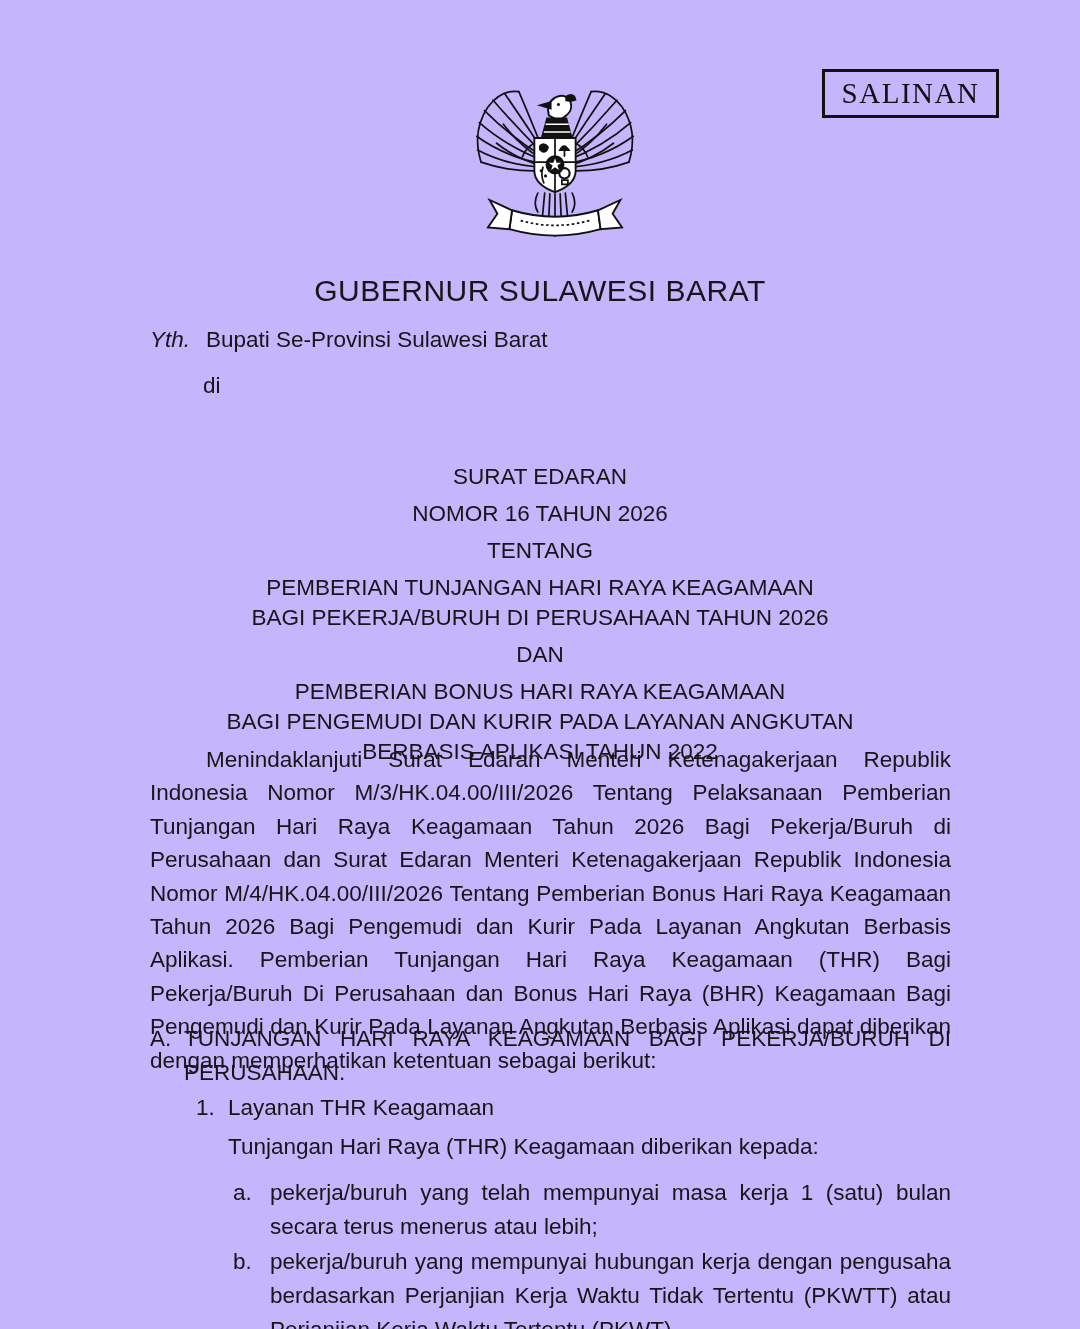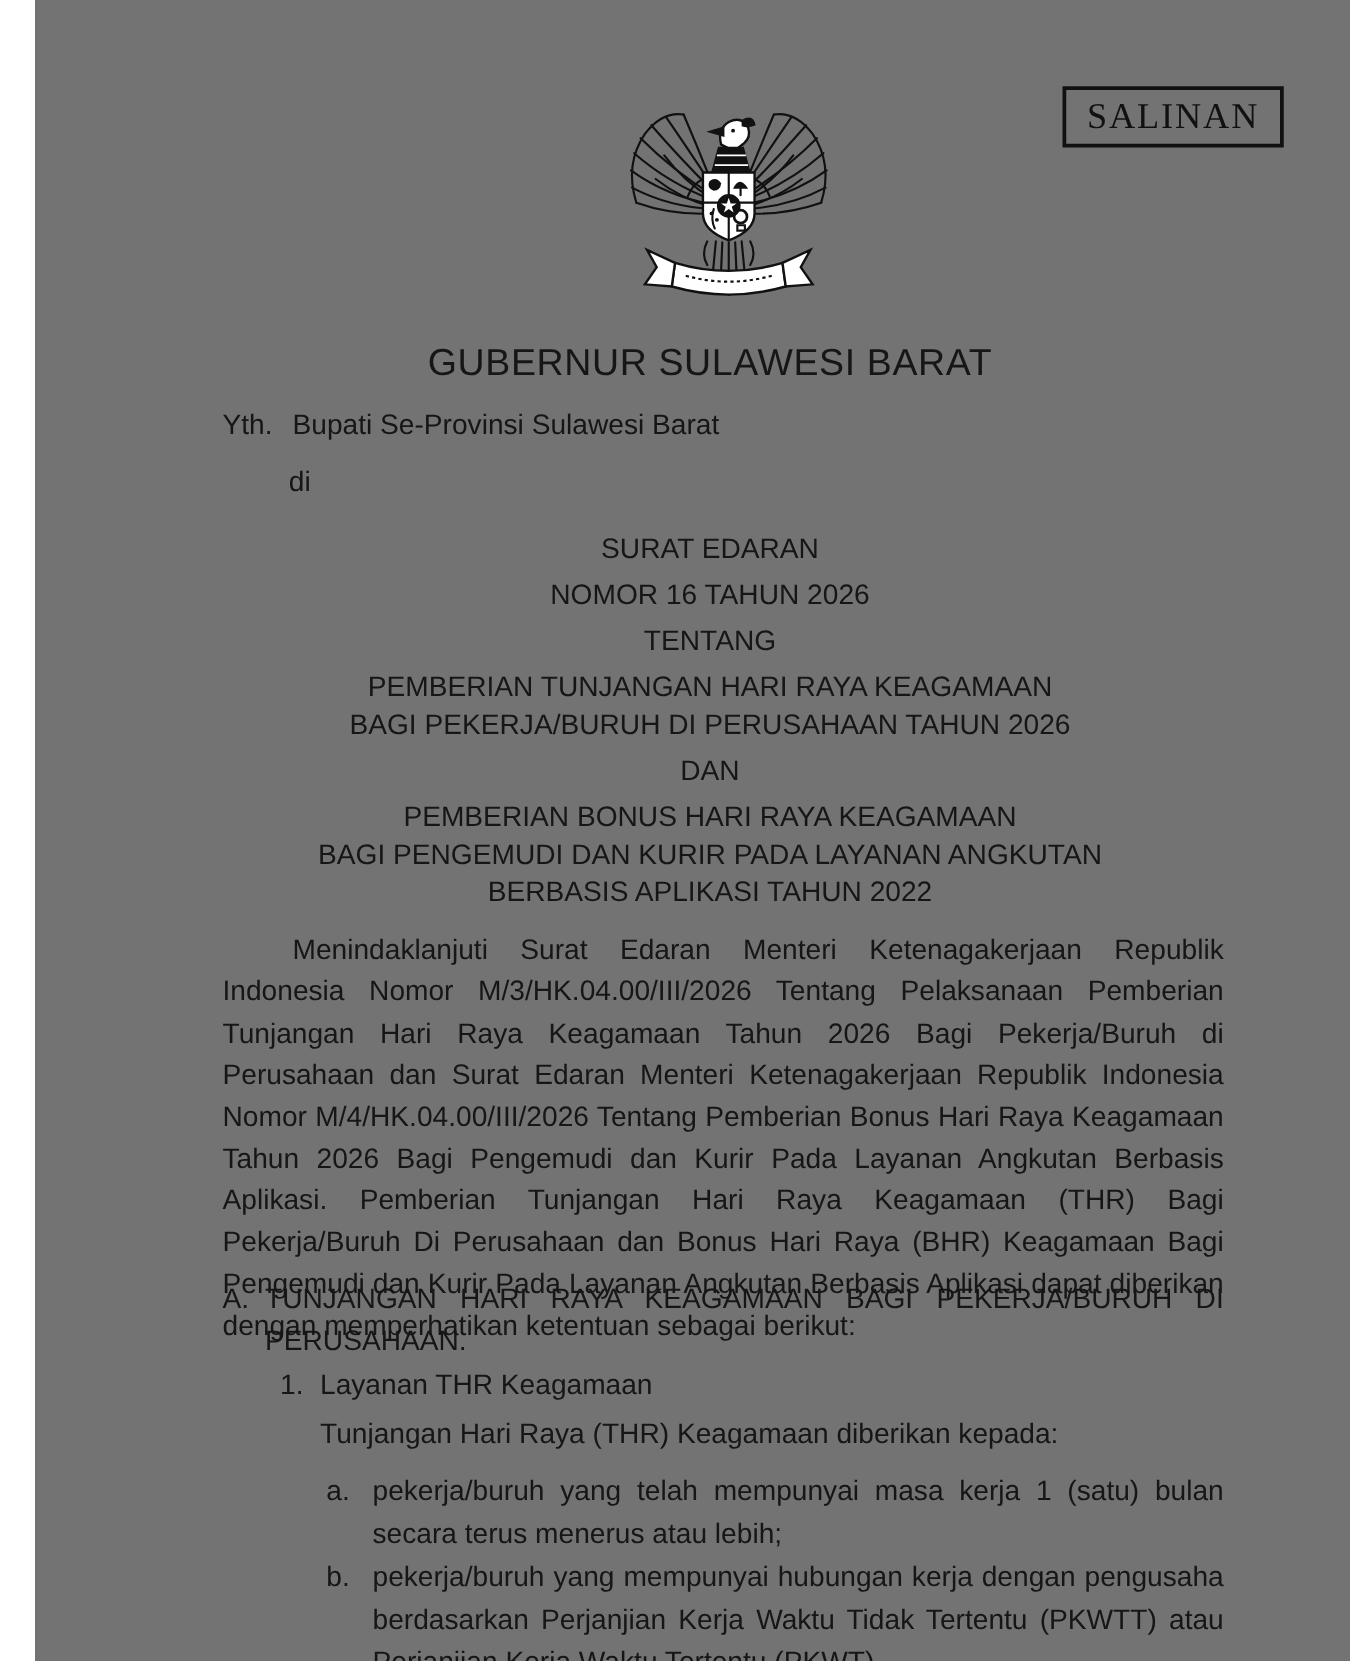--- a/index.html
+++ b/index.html
@@ -4,46 +4,46 @@
 <style>
   * { margin:0; padding:0; box-sizing:border-box; }
   html,body { background:#ffffff; }
   body {
     width:1080px; height:1329px;
     font-family:"Liberation Sans", sans-serif;
     color:#161616;
     position:relative;
     overflow:hidden;
   }
-  .page { position:absolute; inset:0; background:#737373;margin-left:28px; }
+  .page { position:absolute; inset:0; background:#c4b5fd; }
 
   .stamp {
     position:absolute; top:69px; left:822px;
     width:177px; height:49px;
     border:3px solid #111;
     display:flex; align-items:center; justify-content:center;
     font-family:"Liberation Serif", serif;
     font-size:29px; letter-spacing:1.5px; color:#111;
   }
 
   .emblem { position:absolute; top:83px; left:469px; width:172px; height:172px; }
 
   .org-title {
     position:absolute; top:274px; left:0; width:1080px;
     text-align:center; font-size:30px; letter-spacing:0.5px;
   }
 
   .addressee { position:absolute; top:325px; left:150px; font-size:22.5px; line-height:30px; }
   .addr-row1 { display:flex; }
-  .addr-yth { width:56px; }
+  .addr-yth { width:56px;font-style:italic; }
   .addr-di { margin-left:53px; margin-top:16px; }
   .addr-tempat { margin-left:91px; margin-top:11px; }
 
   .title-block {
-    position:absolute; top:424px; left:0; width:1080px;
+    position:absolute; top:462px; left:0; width:1080px;
     text-align:center; font-size:22.5px; line-height:30px;
   }
   .title-block .tline { margin-bottom:7px; }
 
   .opening {
     position:absolute; top:743px; left:150px; width:801px;
     font-size:22.5px; line-height:33.4px;
     text-align:justify; text-indent:56px;
   }
 

